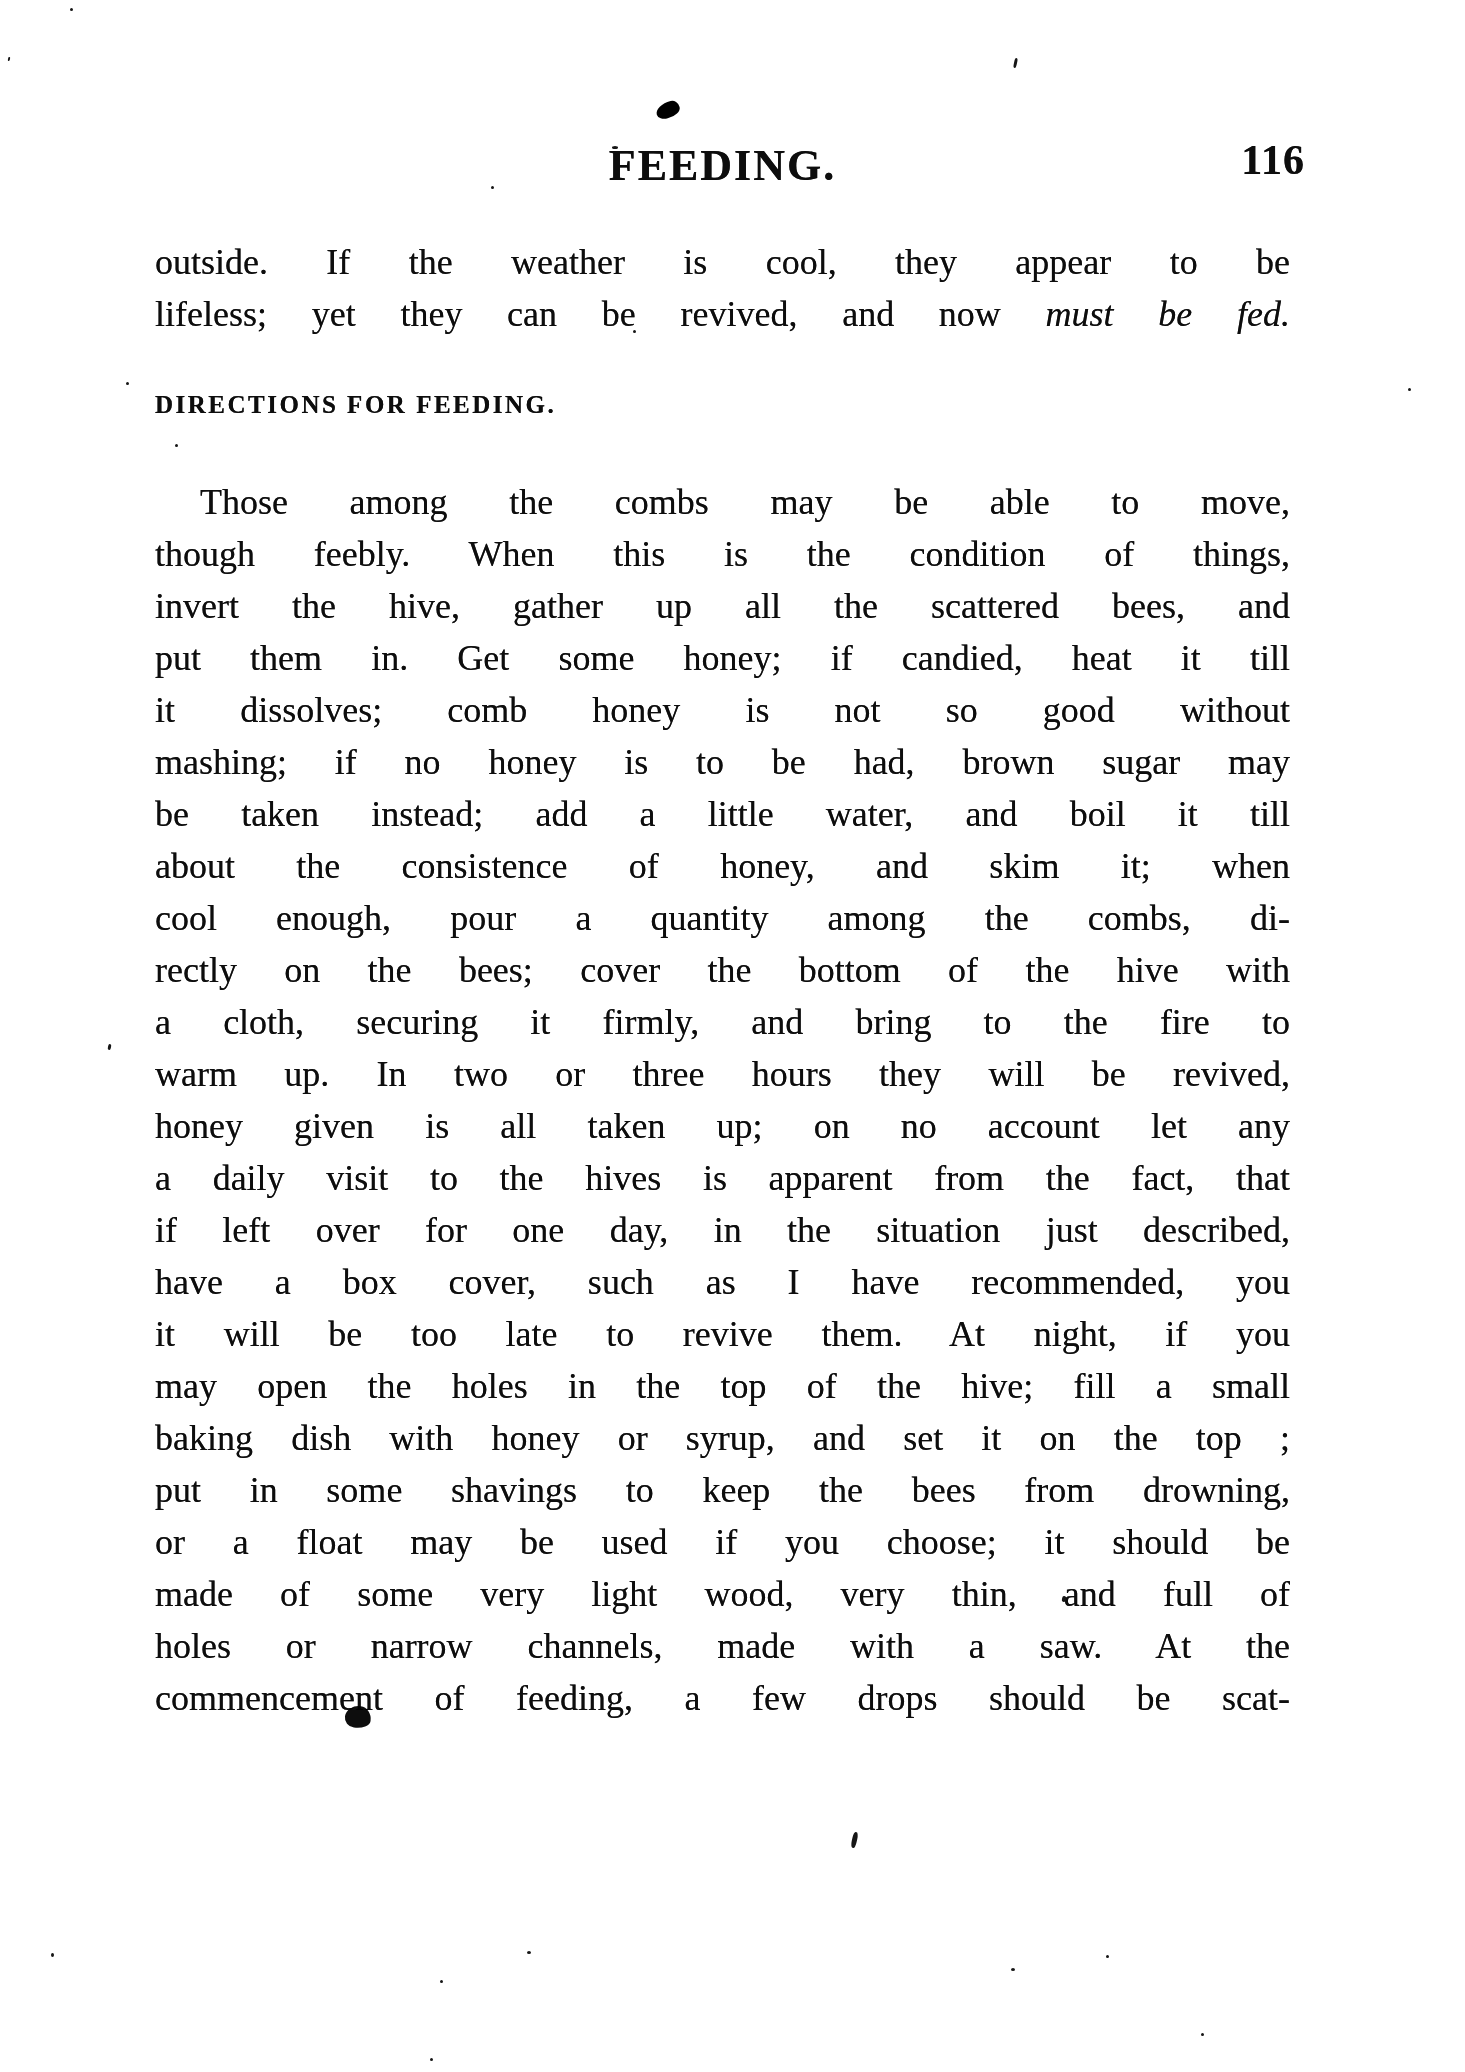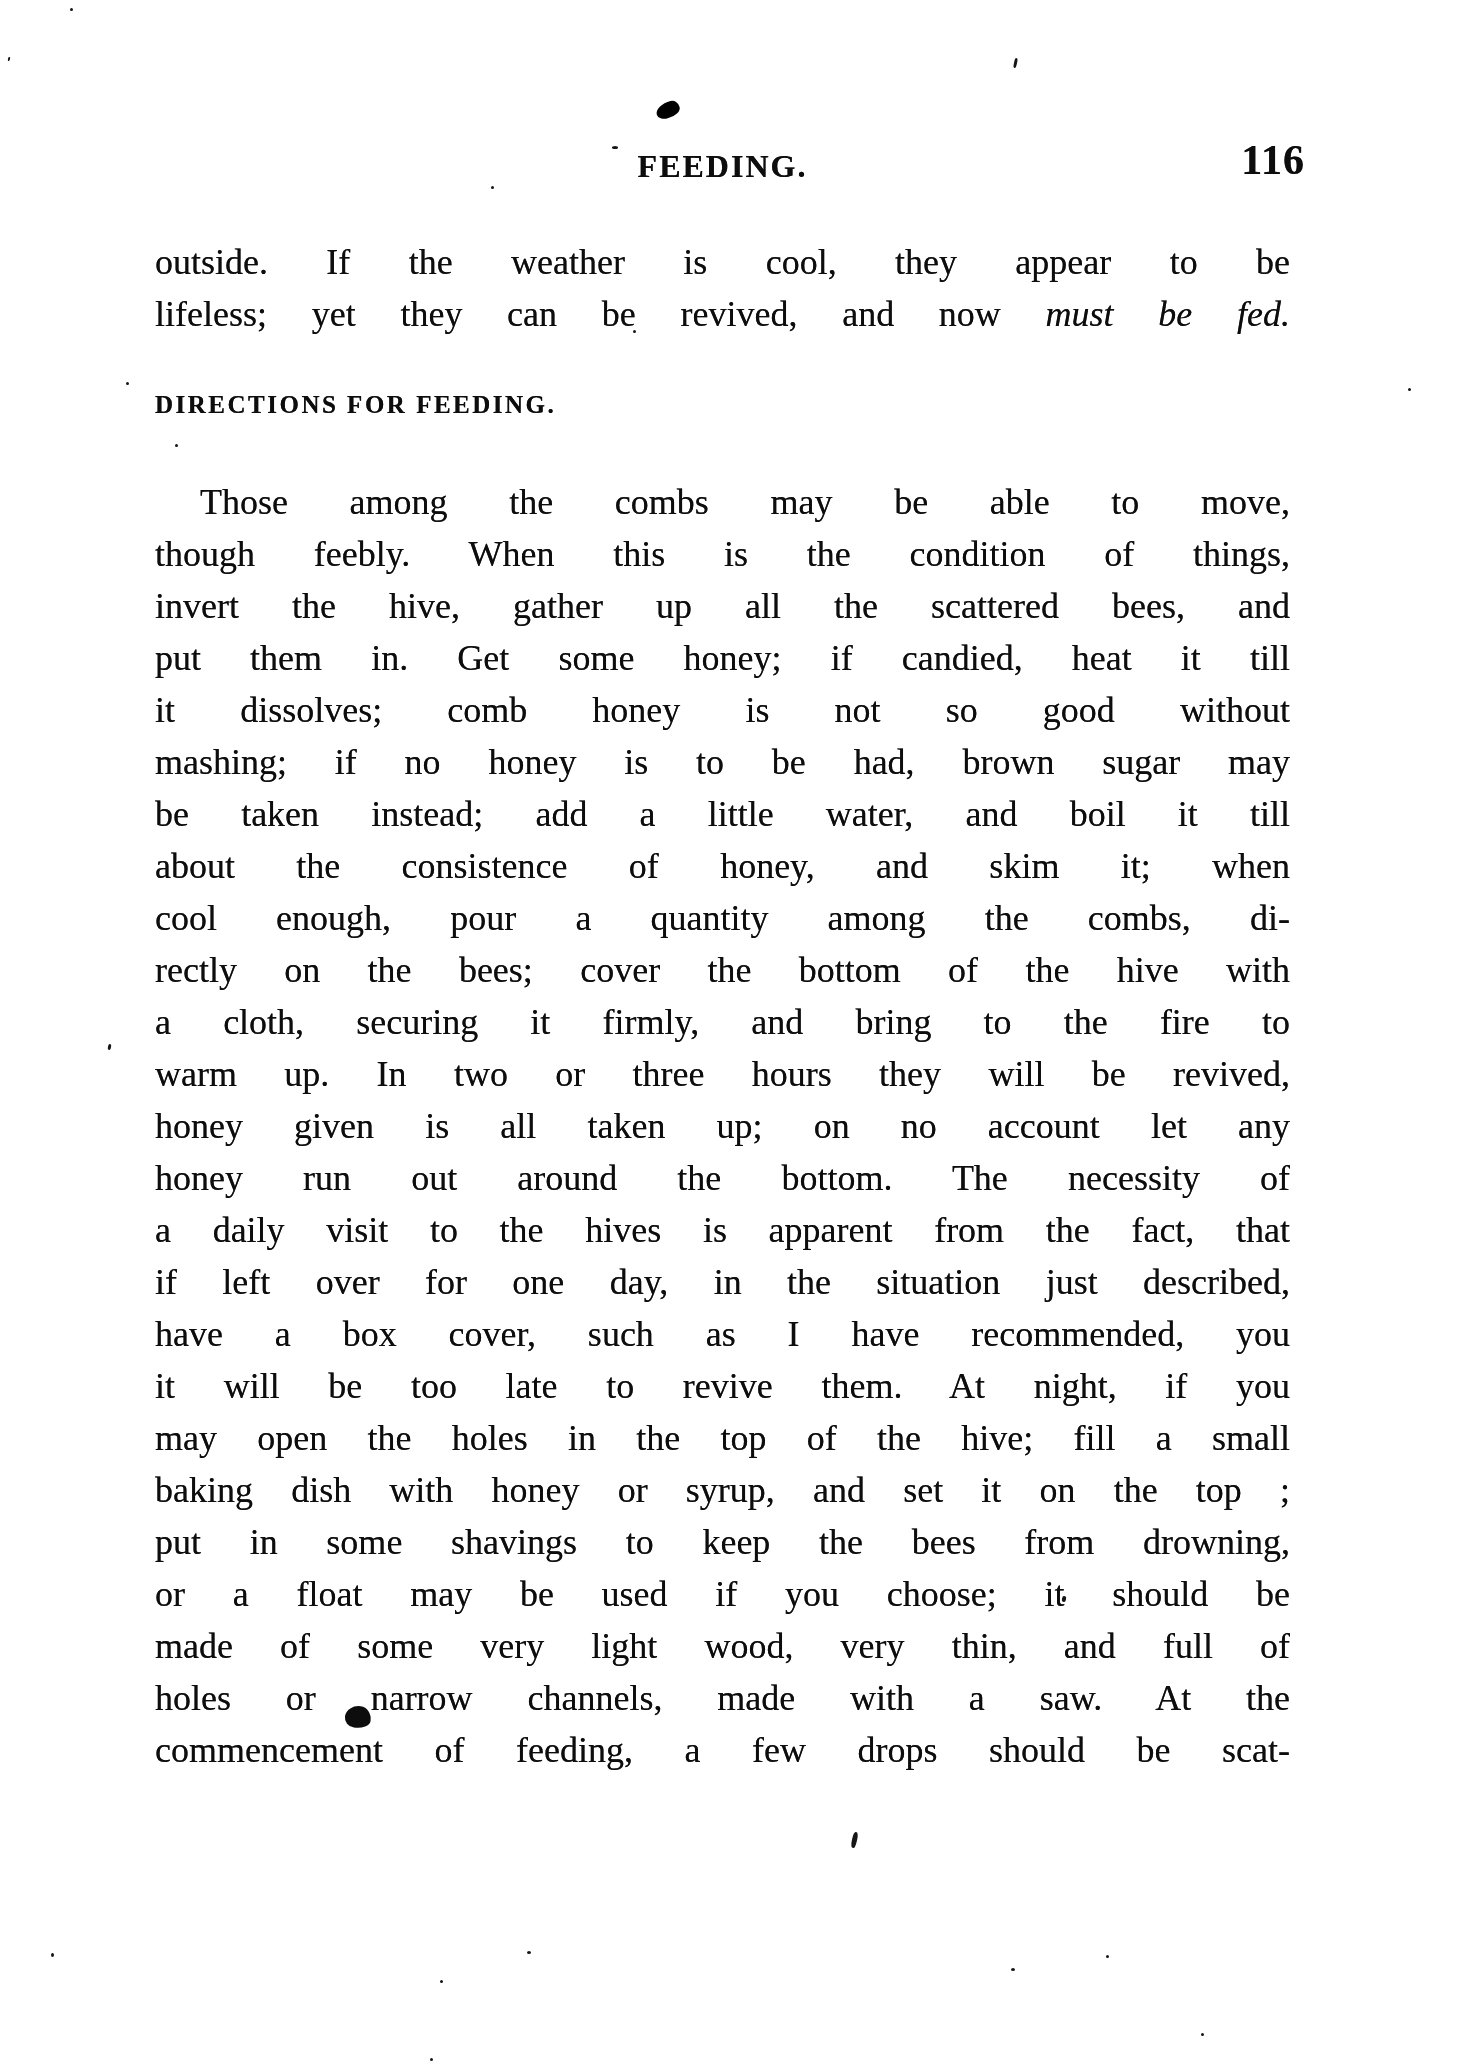--- a/index.html
+++ b/index.html
@@ -8,21 +8,21 @@
     background:#ffffff;
     position:relative;
     font-family:"Liberation Serif","DejaVu Serif",serif;
     color:#0d0d0d;
     overflow:hidden;
   }
   .page{position:absolute;inset:0;}
   
   .running-head{
     position:absolute;top:146px;left:155px;width:1135px;
-    text-align:center;font-size:32px;font-weight:bold;
+    text-align:center;font-size:44px;font-weight:bold;
     letter-spacing:2px;line-height:40px;
     text-shadow:0 0 0.6px rgba(0,0,0,.75);
   }
   .page-number{
     position:absolute;top:138px;left:1105px;width:200px;
     text-align:right;font-size:42px;font-weight:bold;line-height:44px;
     letter-spacing:1px;
     text-shadow:0 0 0.6px rgba(0,0,0,.75);
   }
   
@@ -86,21 +86,20 @@
       <div class="line">put them in. Get some honey; if candied, heat it till</div>
       <div class="line">it dissolves; comb honey is not so good without</div>
       <div class="line">mashing; if no honey is to be had, brown sugar may</div>
       <div class="line">be taken instead; add a little water, and boil it till</div>
       <div class="line">about the consistence of honey, and skim it; when</div>
       <div class="line">cool enough, pour a quantity among the combs, di-</div>
       <div class="line">rectly on the bees; cover the bottom of the hive with</div>
       <div class="line">a cloth, securing it firmly, and bring to the fire to</div>
       <div class="line">warm up. In two or three hours they will be revived,</div>
       <div class="line">honey given is all taken up; on no account let any</div>
-      <div class="line">honey run out around the bottom. The necessity of</div>
       <div class="line">a daily visit to the hives is apparent from the fact, that</div>
       <div class="line">if left over for one day, in the situation just described,</div>
       <div class="line">have a box cover, such as I have recommended, you</div>
       <div class="line">it will be too late to revive them. At night, if you</div>
       <div class="line">may open the holes in the top of the hive; fill a small</div>
       <div class="line">baking dish with honey or syrup, and set it on the top ;</div>
       <div class="line">put in some shavings to keep the bees from drowning,</div>
       <div class="line">or a float may be used if you choose; it should be</div>
       <div class="line">made of some very light wood, very thin, and full of</div>
       <div class="line">holes or narrow channels, made with a saw. At the</div>

